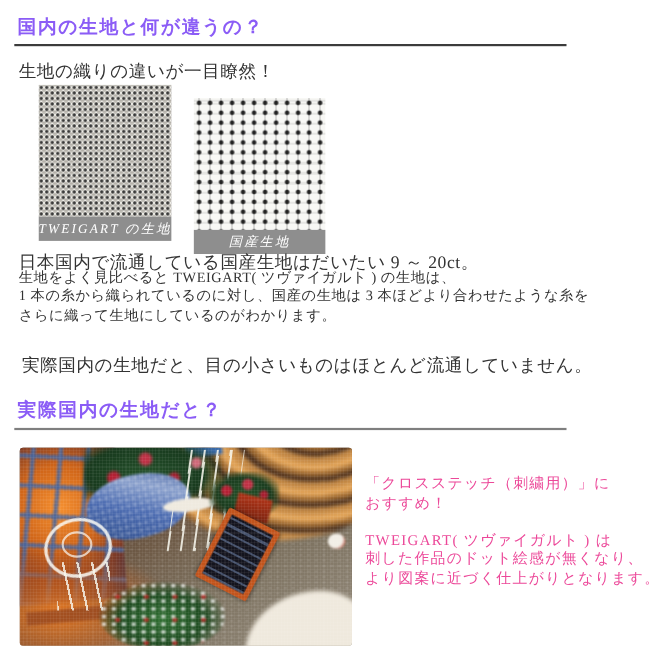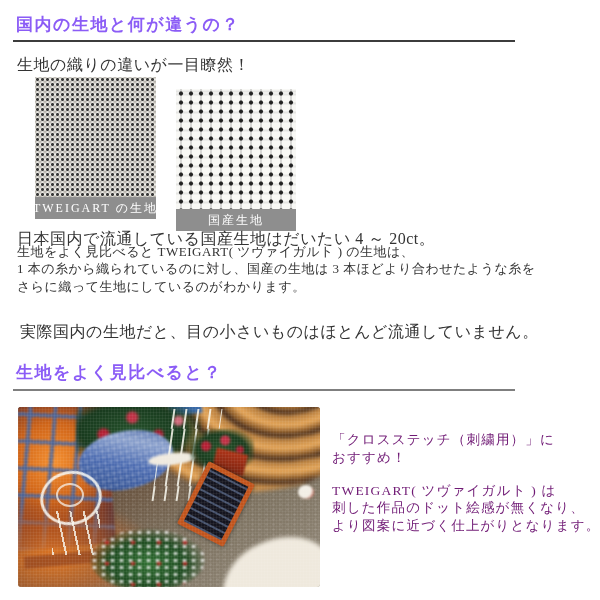--- a/index.html
+++ b/index.html
@@ -43,21 +43,21 @@
     background-size:10px 9px,auto,auto;
     background-position:0 0,4px 0,0 3.5px;
   }
   .swatch-label{
     height:22px;background:#8e8e8e;color:#fff;
     display:flex;align-items:center;justify-content:center;
     font-size:12px;letter-spacing:2px;white-space:nowrap;
   }
 
   
-  .usage-line{font-size:13.5px;letter-spacing:1.2px;color:#701a75;line-height:18px;white-space:nowrap;}
+  .usage-line{font-size:13.5px;letter-spacing:1.2px;color:#ec4899;line-height:18px;white-space:nowrap;}
   .usage-line.detail{line-height:17.3px;}
   .usage-gap{height:15px;}
 
   
   .cafe{
     width:302px;height:180px;overflow:hidden;border-radius:3px;
     background:linear-gradient(150deg,#3a2a1e 5%,#5a4332 25%,#6e5a46 45%,#7d7260 65%,#8b8171 85%,#97907f 100%);
   }
   .cafe > div{position:absolute;}
   .ly-speckle{inset:0;
@@ -129,42 +129,42 @@
 </head>
 <body>
 
 <main>
 
   <h2 class="heading abs" style="left:16px;top:13px;">国内の生地と何が違うの？</h2>
   <div class="rule rule-dark abs" style="left:13px;top:40px;width:502px;"></div>
 
   <div class="body-text abs" style="left:17px;top:55px;">生地の織りの違いが一目瞭然！</div>
 
-  <div class="abs" style="left:35px;top:77px;width:273px;display:flex;gap:8px;">
+  <div class="abs" style="left:35px;top:77px;width:273px;display:flex;gap:8px;font-style:italic;">
     <figure class="swatch" style="width:147px;margin:0;">
       <div class="fabric fabric-fine"></div>
       <figcaption class="swatch-label">TWEIGART の生地</figcaption>
     </figure>
     <figure class="swatch" style="width:146px;margin:12px;">
       <div class="fabric fabric-coarse"></div>
       <figcaption class="swatch-label">国産生地</figcaption>
     </figure>
   </div>
 
-  <div class="body-text abs" style="left:17px;top:229px;">日本国内で流通している国産生地はだいたい 4 ～ 20ct。</div>
+  <div class="body-text abs" style="left:17px;top:229px;">日本国内で流通している国産生地はだいたい 9 ～ 20ct。</div>
 
   <div class="abs" style="left:17px;top:243px;">
     <div class="para-line">生地をよく見比べると TWEIGART( ツヴァイガルト ) の生地は、</div>
     <div class="para-line">1 本の糸から織られているのに対し、国産の生地は 3 本ほどより合わせたような糸を</div>
     <div class="para-line">さらに織って生地にしているのがわかります。</div>
   </div>
 
   <div class="body-text abs" style="left:20px;top:322px;">実際国内の生地だと、目の小さいものはほとんど流通していません。</div>
 
-  <h2 class="heading abs" style="left:16px;top:361px;">生地をよく見比べると？</h2>
+  <h2 class="heading abs" style="left:16px;top:361px;">実際国内の生地だと？</h2>
   <div class="rule rule-gray abs" style="left:13px;top:389px;width:502px;"></div>
 
   <div class="cafe abs" style="left:18px;top:407px;">
     <div class="ly-speckle"></div>
     <div class="ly-awning"></div>
     <div class="ly-bluebit"></div>
     <div class="ly-window"></div>
     <div class="ly-topflowers"></div>
     <div class="ly-bottomglow"></div>
     <div class="ly-bench"></div>

